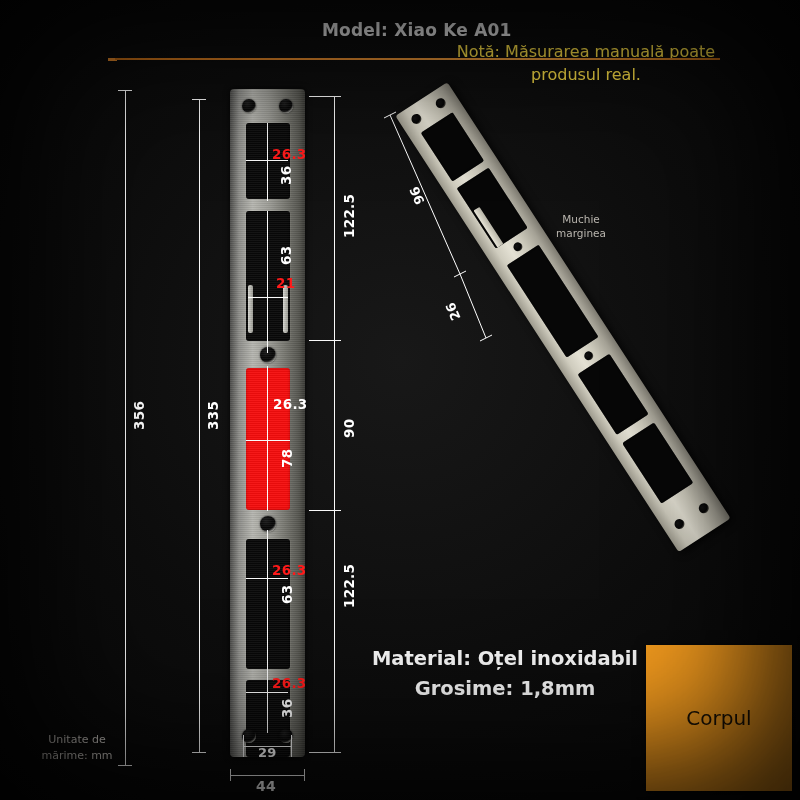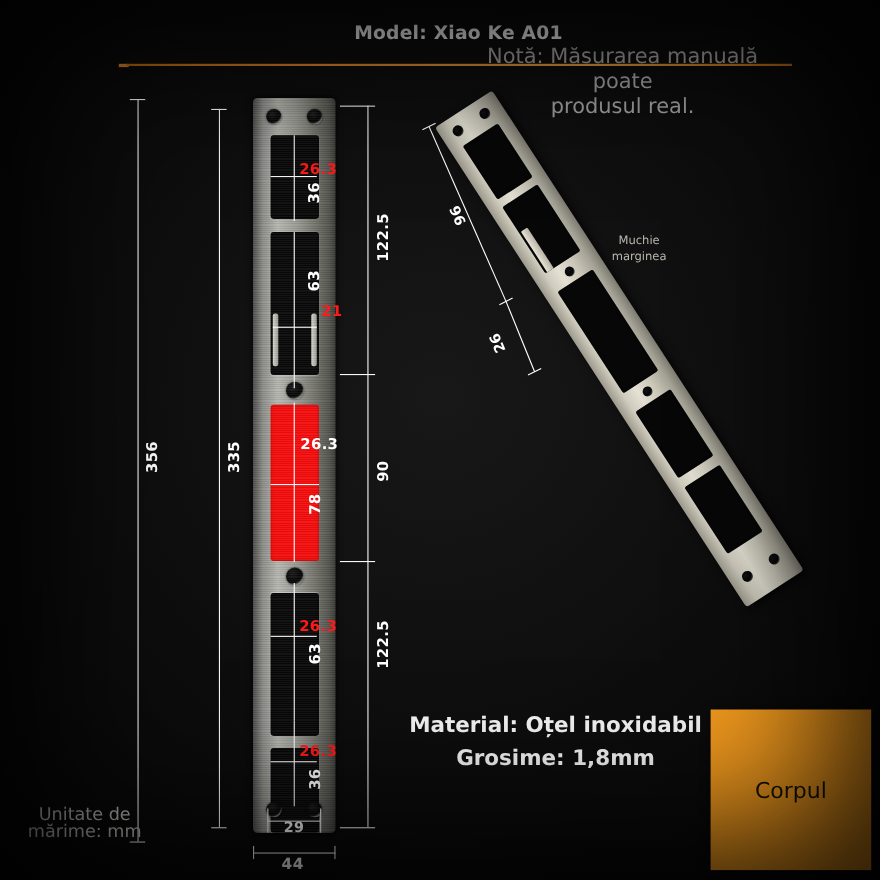--- a/index.html
+++ b/index.html
@@ -32,44 +32,44 @@
   .txt{position:absolute;color:#f2f2f2;white-space:nowrap;}
 
   
   #model-text{
     left:322px;top:20px;
     font-size:17px;font-weight:bold;letter-spacing:.2px;
     color:#f4f4f4;
   }
   #note-block{
     position:absolute;
-    left:426px;top:40px;width:280px;
+    left:446px;top:40px;width:280px;
     text-align:center;
-    color:#a3a3a3;
-    font-size:19px;
+    color:#fde047;
+    font-size:16px;
     line-height:23px;
   }
   #divider-line{
     position:absolute;
     left:115px;top:58px;width:605px;height:2px;
     background:linear-gradient(90deg,#c06a14 0%,#e0862a 30%,#e89a3e 70%,#c76f16 100%);
   }
   #divider-dot{
     position:absolute;left:108px;top:58px;width:9px;height:3px;background:#e0862a;
   }
 
   
   #material-block{
     position:absolute;left:360px;top:644px;width:290px;
     text-align:center;color:#f6f6f6;
     font-size:19.5px;font-weight:bold;line-height:30px;
   }
   #unit-block{
     position:absolute;left:22px;top:732px;width:110px;
-    text-align:center;color:#cac6c1;font-size:16px;line-height:16px;
+    text-align:center;color:#cac6c1;font-size:11px;line-height:16px;
   }
   #badge{
     position:absolute;left:646px;top:645px;width:146px;height:146px;
     background:#f59c1e;
     display:flex;align-items:center;justify-content:center;
     text-align:center;
     color:#1b1206;font-size:20px;line-height:29px;
     box-shadow:0 0 10px rgba(0,0,0,.55);
   }
 
@@ -179,21 +179,21 @@
   </div>
 
   <div class="tick-v" style="left:267px;top:123px;height:78px;"></div>
   <div class="tick-h" style="left:246px;top:160px;width:42px;"></div>
   <div class="dimlabel red" style="left:272px;top:146px;">26.3</div>
   <div class="dimlabel wl rot" style="left:278px;top:185px;">36</div>
 
   <div class="tick-v" style="left:267px;top:211px;height:142px;"></div>
   <div class="tick-h" style="left:248px;top:297px;width:40px;"></div>
   <div class="dimlabel wl rot" style="left:278px;top:265px;">63</div>
-  <div class="dimlabel red" style="left:292px;top:275px;">21</div>
+  <div class="dimlabel red" style="left:276px;top:275px;">21</div>
 
   <div class="tick-v" style="left:267px;top:366px;height:145px;"></div>
   <div class="tick-h" style="left:246px;top:440px;width:44px;"></div>
   <div class="dimlabel wl" style="left:273px;top:396px;">26.3</div>
   <div class="dimlabel wl rot" style="left:279px;top:468px;">78</div>
 
   <div class="tick-v" style="left:267px;top:530px;height:125px;"></div>
   <div class="tick-h" style="left:246px;top:578px;width:42px;"></div>
   <div class="dimlabel red" style="left:272px;top:562px;">26.3</div>
   <div class="dimlabel wl rot" style="left:279px;top:604px;">63</div>

